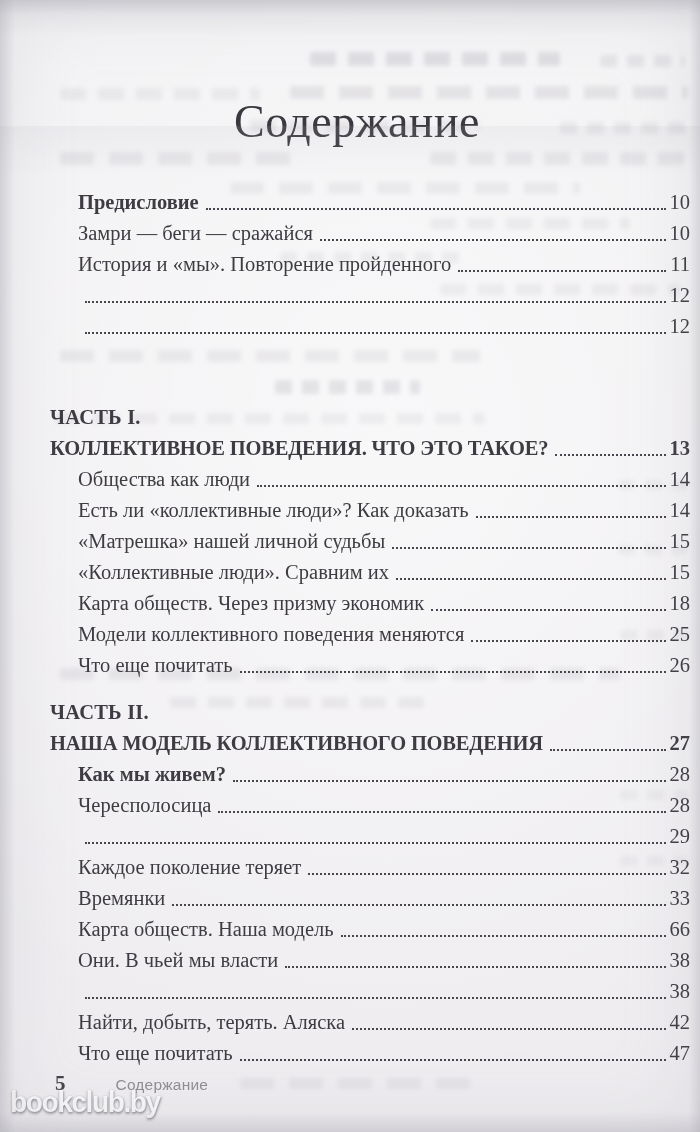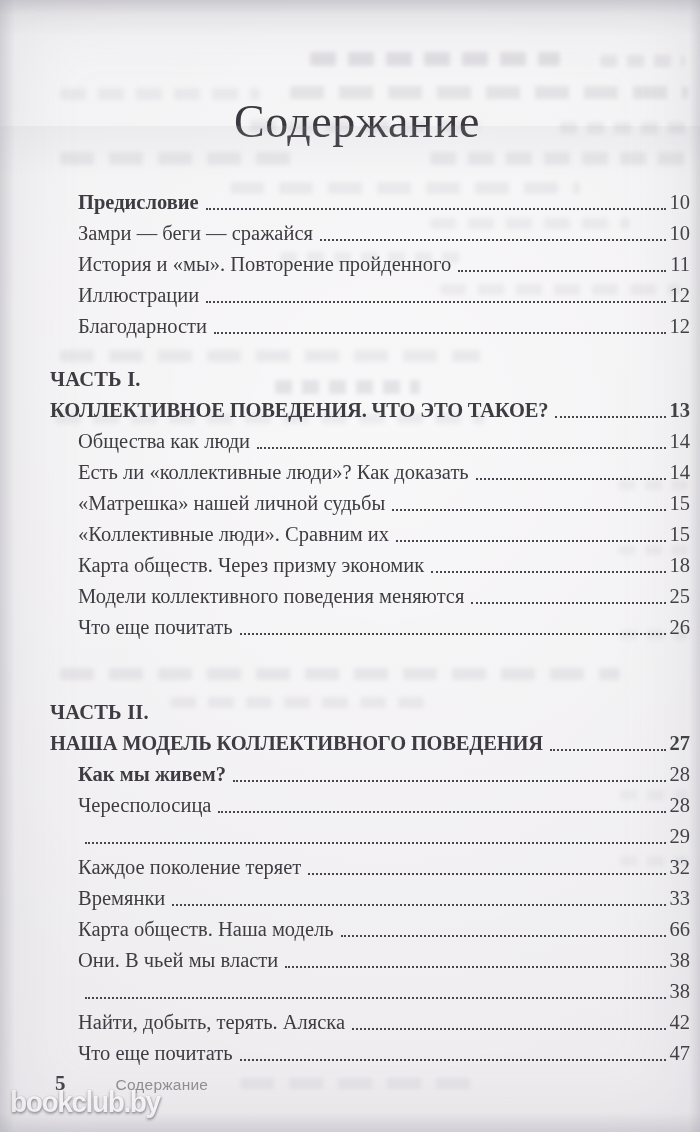--- a/index.html
+++ b/index.html
@@ -32,21 +32,21 @@
 
   .title{
     position:absolute; top:95px; left:0; width:100%; margin:0;
     text-align:center; text-indent:14px;
     font-size:46px; font-weight:normal; letter-spacing:0.5px; color:#3b393f;
   }
 
   .toc{position:absolute; inset:0;}
   .toc-block{position:absolute; left:50px; width:640px;}
   .toc-block:nth-child(1){top:187px;}
-  .toc-block:nth-child(2){top:364px;}
+  .toc-block:nth-child(2){top:402px;}
   .toc-block:nth-child(3){top:697px;}
 
   .row{display:flex; align-items:flex-end; height:31px; line-height:31px;
        font-size:20.5px; white-space:nowrap;}
   .row .label{white-space:nowrap;}
   .entry{padding-left:28px;}
   .row.bold .label{font-weight:bold;}
   .part-label{font-weight:bold; letter-spacing:0.2px;}
   .part-title .label{font-weight:bold; letter-spacing:-0.2px;}
   .part-title .pg{font-weight:bold;}
@@ -113,26 +113,24 @@
           <span class="label">Замри — беги — сражайся</span>
           <span class="leader"></span>
           <span class="pg">10</span>
         </div>
         <div class="row entry">
           <span class="label">История и «мы». Повторение пройденного</span>
           <span class="leader"></span>
           <span class="pg">11</span>
         </div>
         <div class="row entry">
-          <span class="label">Иллюстрации</span>
           <span class="leader"></span>
           <span class="pg">12</span>
         </div>
         <div class="row entry">
-          <span class="label">Благодарности</span>
           <span class="leader"></span>
           <span class="pg">12</span>
         </div>
       </div>
       <div class="toc-block">
         <div class="row part-label">
           <span class="label">ЧАСТЬ I.</span>
         </div>
         <div class="row part-title">
           <span class="label">КОЛЛЕКТИВНОЕ ПОВЕДЕНИЯ. ЧТО ЭТО ТАКОЕ?</span>

